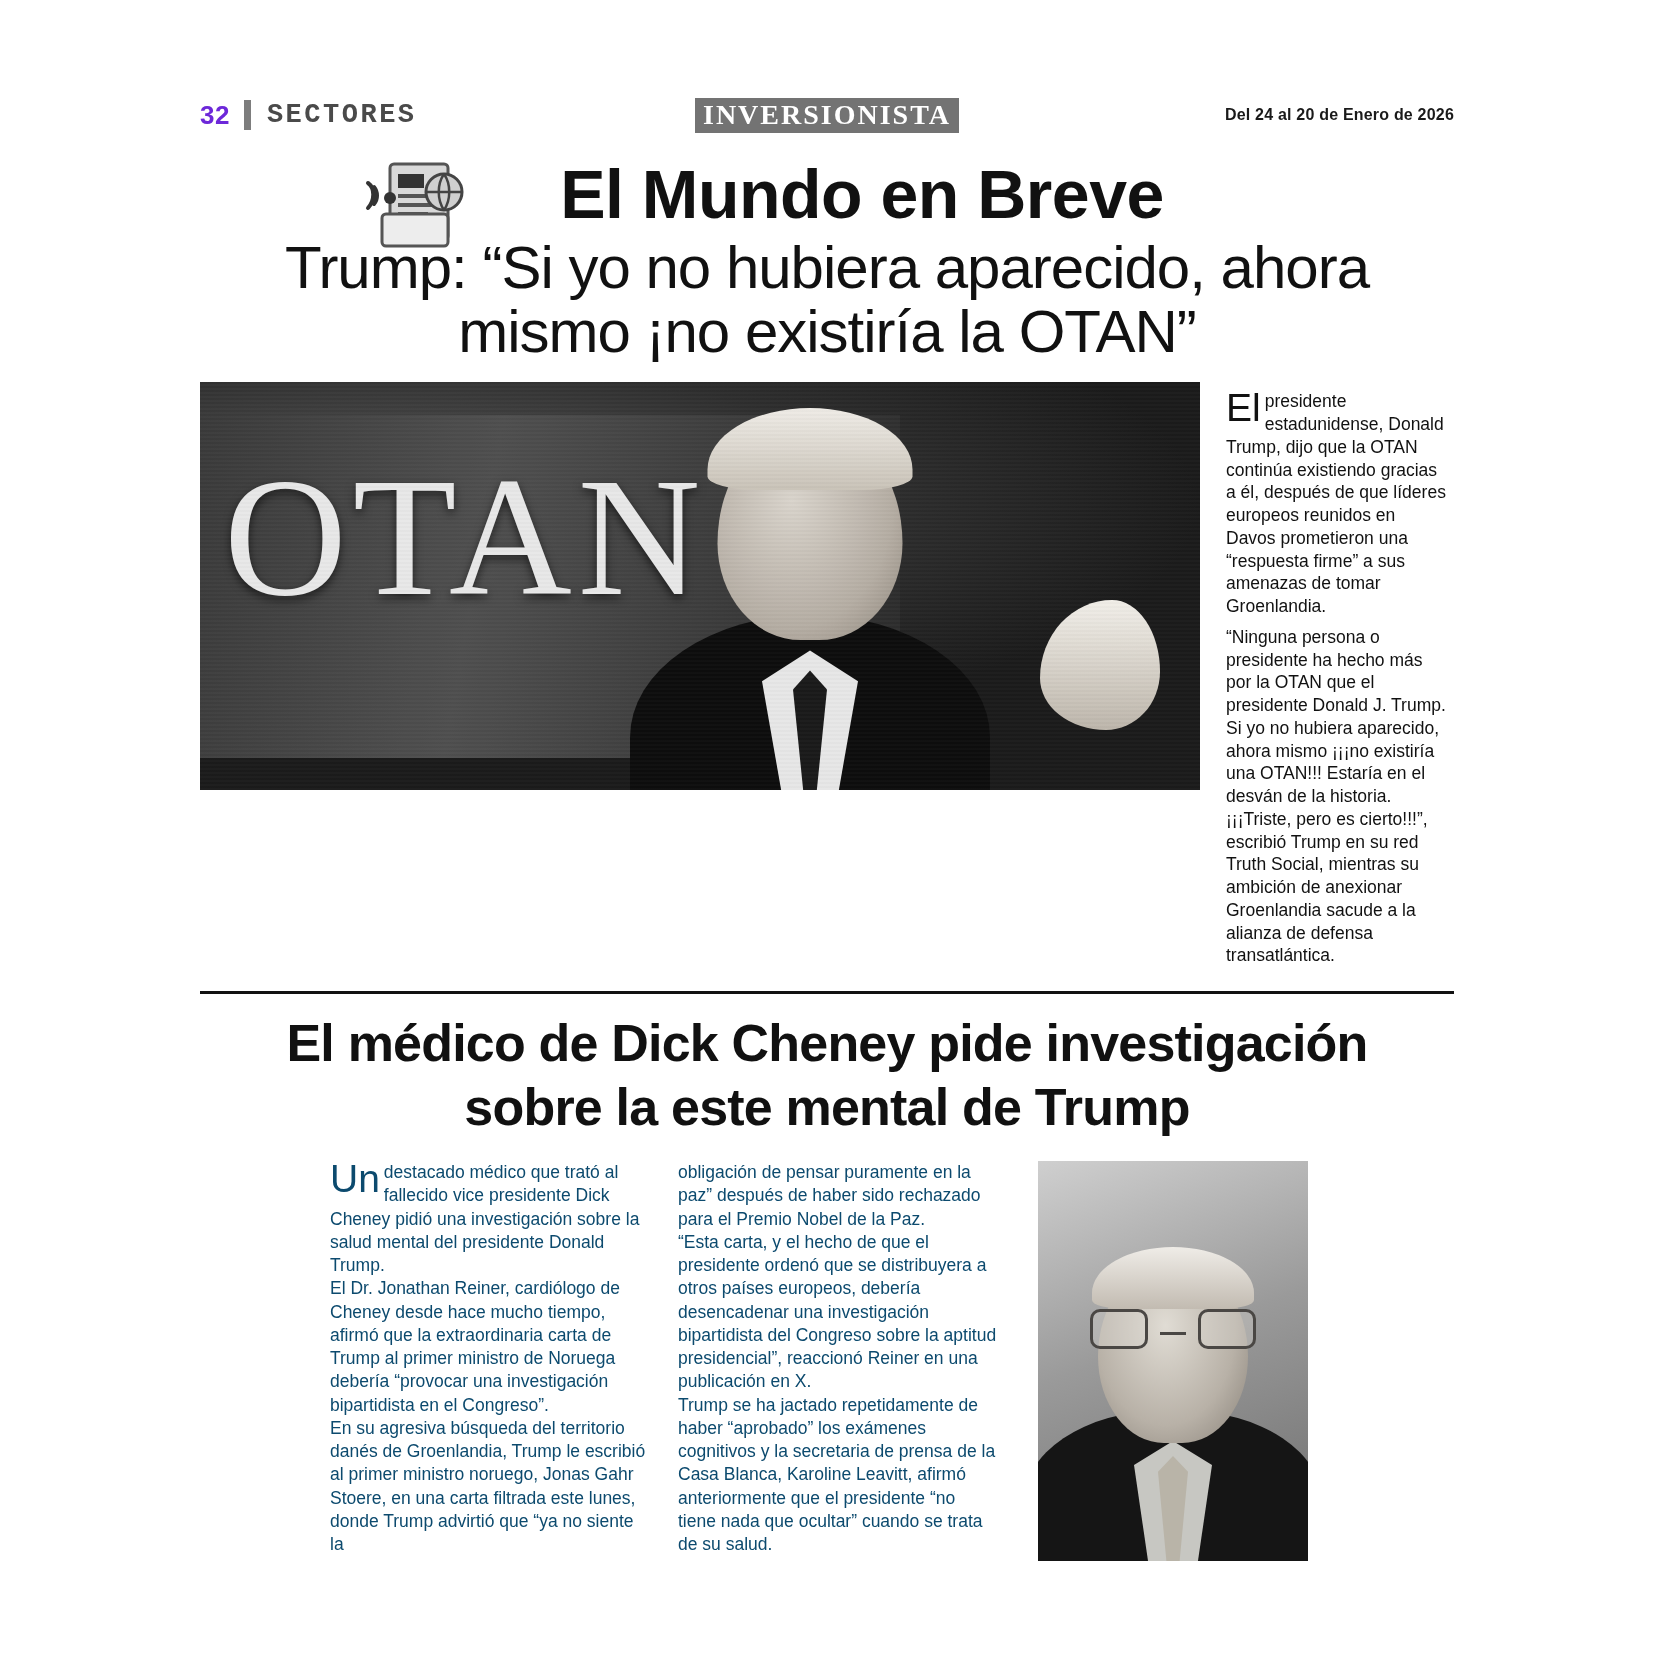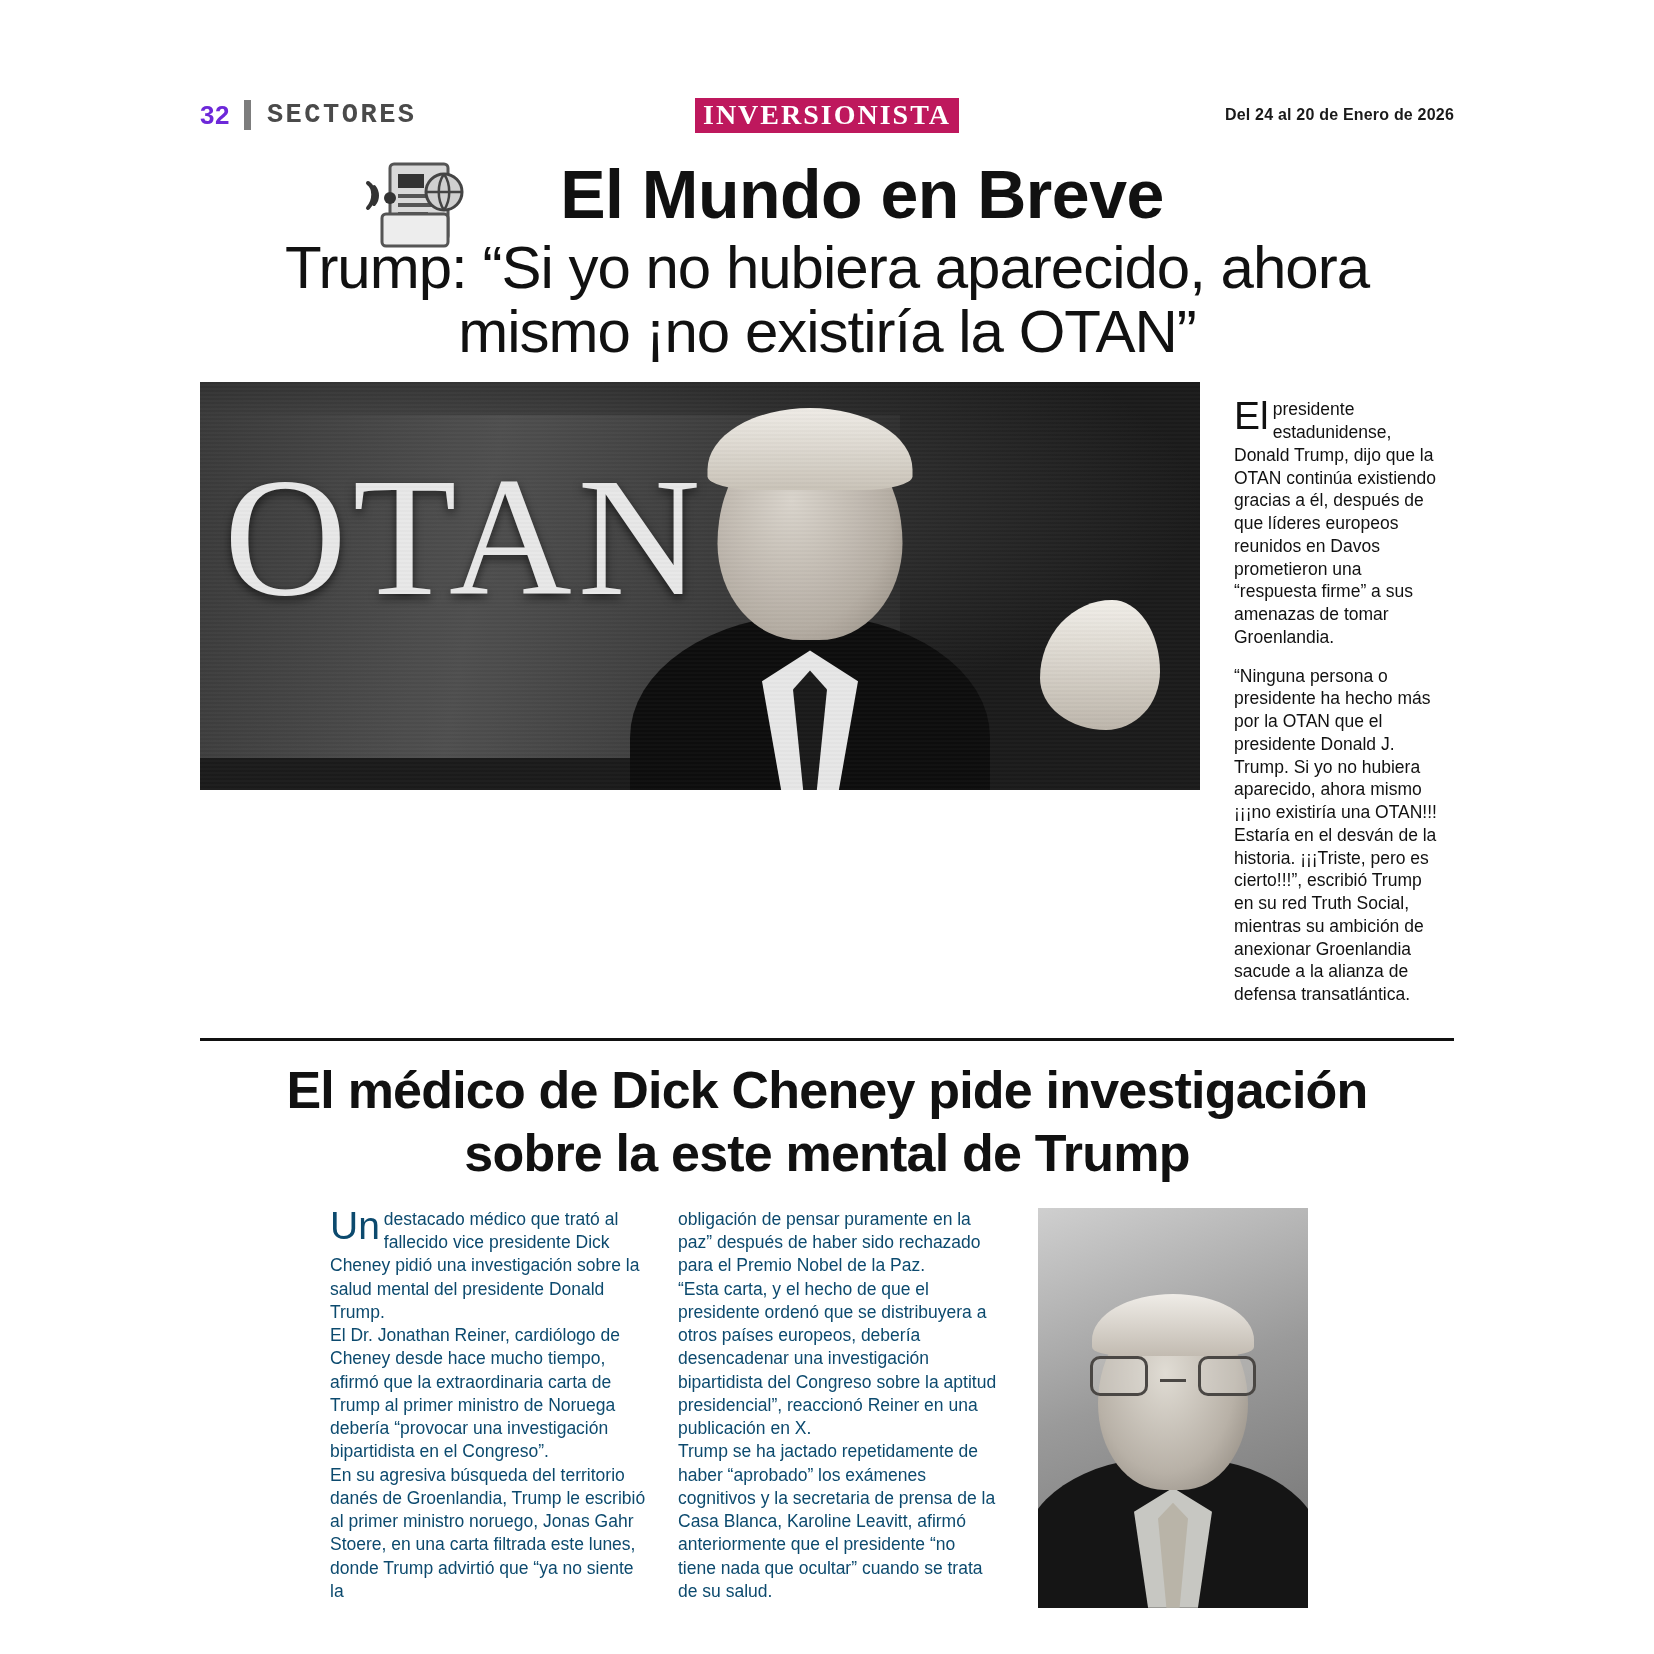--- a/index.html
+++ b/index.html
@@ -47,21 +47,21 @@
     font-family: Liberation Mono, monospace;
     font-size: 27px;
     font-weight: 700;
     letter-spacing: 2.5px;
     color: #4a4a4a;
   }
   .brand {
     position: absolute;
     left: 50%;
     transform: translateX(-50%);
-    background: #be185d;
+    background: #737373;
     color: #fff;
     font-family: "Liberation Serif", serif;
     font-weight: 700;
     font-size: 28px;
     letter-spacing: 2px;
     padding: 3px 8px 4px 8px;
     line-height: 1;
     white-space: nowrap;
   }
   .issue-date {
@@ -216,21 +216,21 @@
     background: repeating-linear-gradient(0deg, rgba(255,255,255,0.02) 0 2px, rgba(0,0,0,0.02) 2px 4px);
   }
 
   .col1 {
     width: 374px;
     font-size: 17.5px;
     line-height: 1.30;
     color: #111;
     text-align: left;
   }
-  .col1 p { margin: 16px; }
+  .col1 p { margin: 8px; }
   .dropcap-word {
     float: left;
     font-size: 39px;
     line-height: 0.92;
     padding-right: 4px;
     font-weight: 400;
   }
 
   
   .hr-thick {

